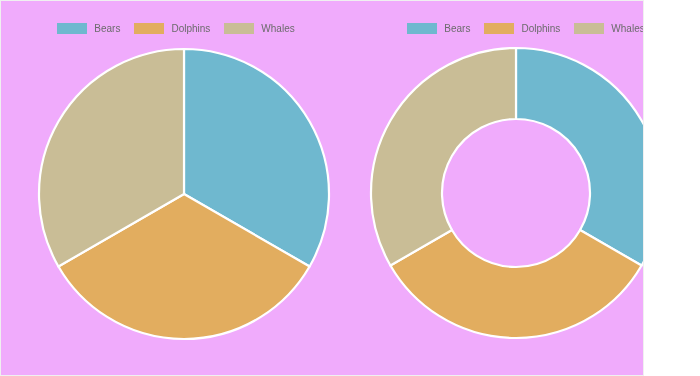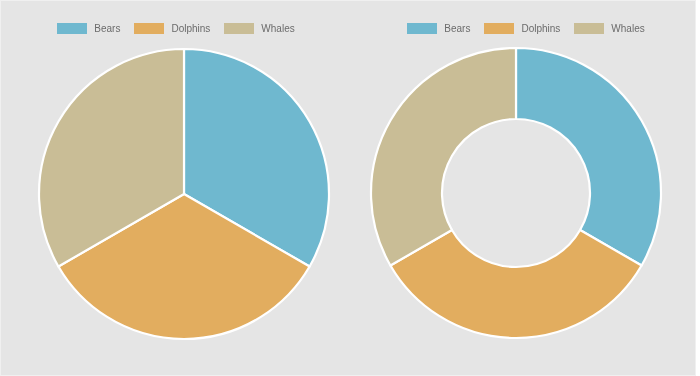--- a/index.html
+++ b/index.html
@@ -5,23 +5,23 @@
   html, body {
     margin: 0;
     padding: 0;
     background: #ffffff;
   }
   body {
     font-family: "Liberation Sans", sans-serif;
   }
   .canvas {
     position: relative;
-    width: 696px;
+    width: 644px;
     height: 376px;
-    background: #e5e5e5;
+    background: #f0abfc;
     border: 1px solid #f0f0f0;
     box-sizing: border-box;
     overflow: hidden;
   }
   .chart-panel {
     position: absolute;
     top: 0;
     width: 350px;
     height: 376px;
   }

